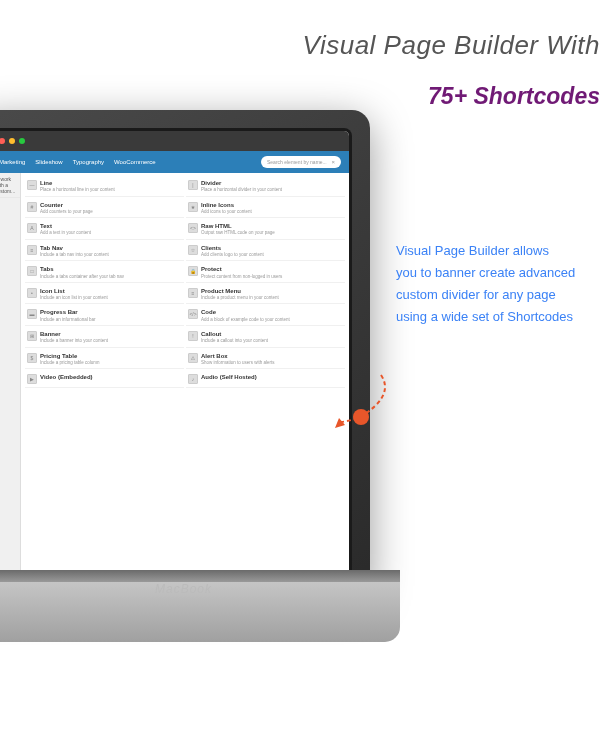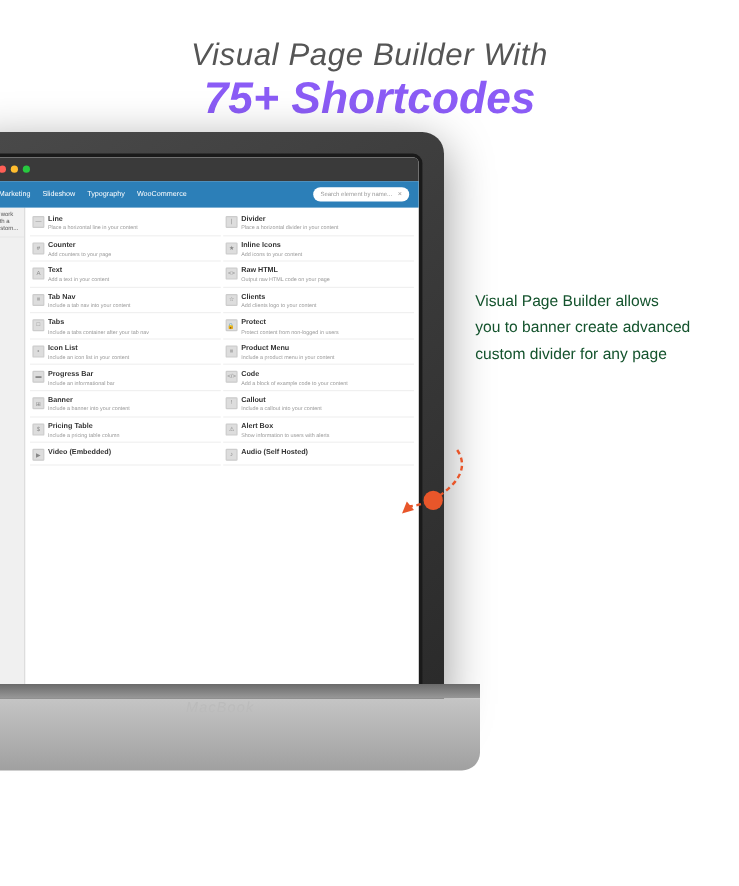--- a/index.html
+++ b/index.html
@@ -7,35 +7,36 @@
       width: 616px;
       height: 738px;
       background: #fff;
       font-family: Arial, sans-serif;
       overflow: hidden;
       position: relative;
     }
 
     
     .header-section {
-      text-align: center;
+      text-align: right;
       padding: 30px 16px 20px;
     }
     .header-title {
       font-size: 26px;
       font-style: italic;
       color: #555;
       font-weight: 300;
       letter-spacing: 0.5px;
     }
     .header-subtitle {
-      font-size: 37px;
+      font-size: 23px;
       font-style: italic;
       font-weight: bold;
-      color: #8b5cf6;
+      color: #701a75;
+      margin-top: 22px;
     }
 
     
     .laptop-container {
       position: absolute;
       top: 110px;
       left: -30px;
       width: 430px;
       height: 580px;
     }
@@ -203,21 +204,21 @@
       border-radius: 0 0 15px 15px;
     }
 
     
     .side-text {
       position: absolute;
       top: 240px;
       right: 20px;
       width: 200px;
       font-size: 13px;
-      color: #14532d;
+      color: #3b82f6;
       line-height: 1.7;
       text-align: left;
     }
 
     
     .arrow-container {
       position: absolute;
       top: 370px;
       right: 215px;
       width: 80px;
@@ -454,20 +455,21 @@
   </div>
 
 </div>
 
 <div style="position:absolute; top:582px; left:155px; font-size:12px; color:#bbb; font-style:italic; font-weight:300; letter-spacing:1px;">MacBook</div>
 
 <div class="side-text">
   <span>Visual Page Builder allows</span><br>
   <span>you to banner create advanced</span><br>
   <span>custom divider for any page</span><br>
+  <span>using a wide set of Shortcodes</span>
 </div>
 
 <div class="arrow-container">
   <svg class="dashed-arrow" viewBox="0 0 80 60" fill="none" xmlns="http://www.w3.org/2000/svg">
     <path d="M 60 5 Q 70 20 55 35 Q 40 50 20 52" stroke="#e8562a" stroke-width="2" stroke-dasharray="4,3" fill="none"></path>
     <polygon points="18,48 24,55 14,58" fill="#e8562a"></polygon>
   </svg>
   <div class="arrow-dot"></div>
 </div>
 

